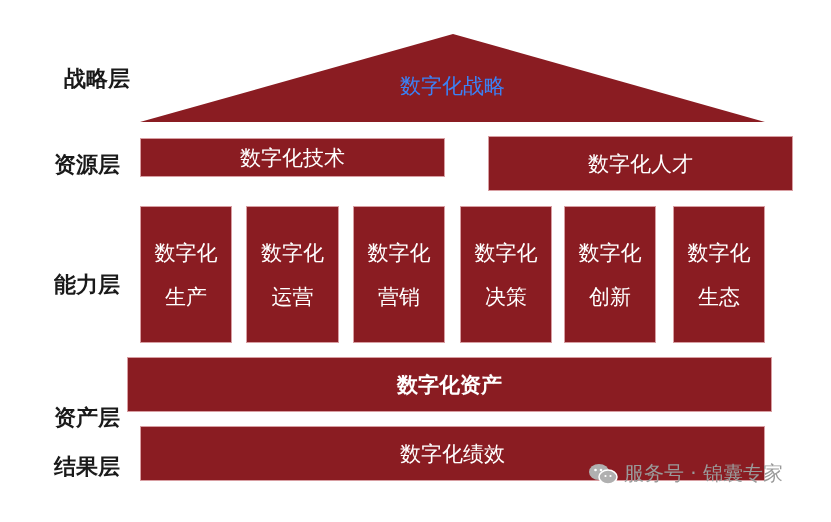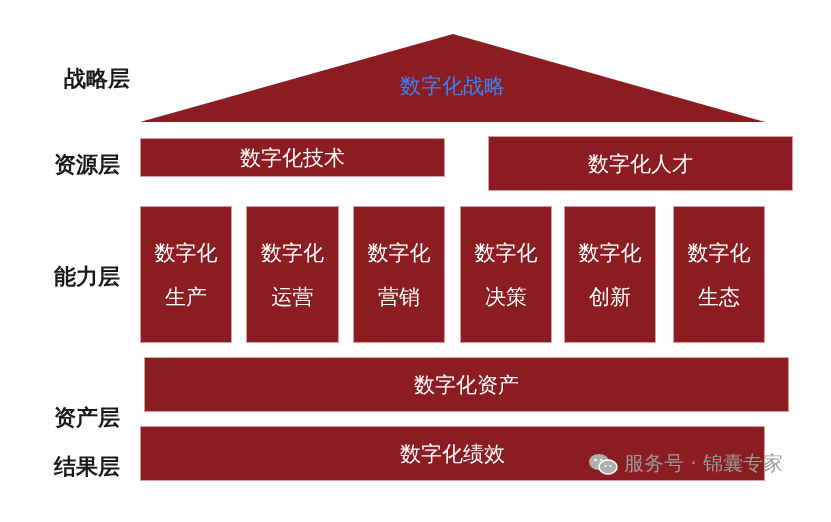--- a/index.html
+++ b/index.html
@@ -7,30 +7,30 @@
          font-family:"DejaVu Sans","Liberation Sans",sans-serif; }
   .label { position:absolute; left:40px; width:100px; text-align:left; padding-left:14px;
            font-size:22px; font-weight:bold; color:#1a1a1a; letter-spacing:0px; box-sizing:border-box; }
   .box { position:absolute; background:#8a1c22; color:#ffffff; display:flex; align-items:center;
          justify-content:center; text-align:center; font-size:21px; box-sizing:border-box;
          border:1px solid #d89ea2; }
   .box.tall { flex-direction:column; line-height:32px; font-size:21px;gap:12px; }
   .roof { position:absolute; left:140px; top:34px; width:625px; height:88px; }
   .roof-text { position:absolute; left:140px; top:72px; width:625px; text-align:center;
                color:#3b82f6; font-size:21px; }
-  .watermark { position:absolute; left:588px; top:450px; color:#9a9a9a; font-size:20px;
+  .watermark { position:absolute; left:588px; top:460px; color:#9a9a9a; font-size:20px;
                display:flex; align-items:center; gap:6px; }
   .wm-icon { width:30px; height:22px; position:relative; }
 </style>
 </head>
 <body>
 
 <div class="label" style="top:64px;text-align:center;">战略层</div>
 <div class="label" style="top:150px;font-family:Liberation Mono, monospace;">资源层</div>
-<div class="label" style="top:262px;">能力层</div>
+<div class="label" style="top:270px;">能力层</div>
 <div class="label" style="top:371px;margin-top:32px;">资产层</div>
 <div class="label" style="top:452px;">结果层</div>
 
 <svg class="roof" viewBox="0 0 625 88" preserveAspectRatio="none">
   <polygon points="313,0 625,88 0,88" fill="#8a1c22"></polygon>
 </svg>
 <div class="roof-text">数字化战略</div>
 
 <div class="box" style="left:140px; top:138px; width:305px; height:39px;">数字化技术</div>
 <div class="box" style="left:460px; top:136px; width:305px; height:55px;margin-left:28px;">数字化人才</div>
@@ -53,21 +53,21 @@
 </div>
 <div class="box tall" style="left:564px; top:206px; width:92px; height:137px;">
   <span>数字化</span>
   <span>创新</span>
 </div>
 <div class="box tall" style="left:673px; top:206px; width:92px; height:137px;">
   <span>数字化</span>
   <span>生态</span>
 </div>
 
-<div class="box" style="left:144px; top:357px; width:645px; height:55px;">数字化资产</div>
+<div class="box" style="left:127px; top:357px; width:645px; height:55px;font-weight:bold;">数字化资产</div>
 
 <div class="box" style="left:140px; top:426px; width:625px; height:55px;text-align:right;">数字化绩效</div>
 
 <div class="watermark">
   <svg class="wm-icon" viewBox="0 0 30 22">
     <ellipse cx="11" cy="9" rx="10" ry="8" fill="#b0b0b0"></ellipse>
     <ellipse cx="20" cy="14" rx="9" ry="7" fill="#b0b0b0" stroke="#ffffff" stroke-width="1.5"></ellipse>
     <circle cx="7.5" cy="7" r="1.3" fill="#ffffff"></circle>
     <circle cx="13" cy="7" r="1.3" fill="#ffffff"></circle>
     <circle cx="17.5" cy="13" r="1.1" fill="#ffffff"></circle>

